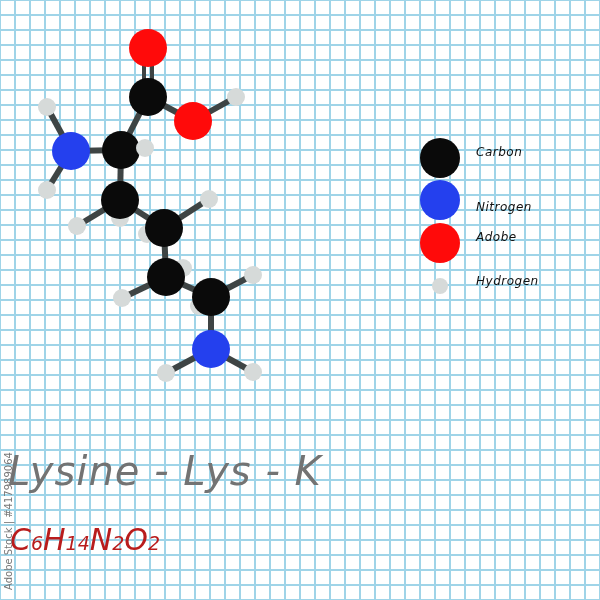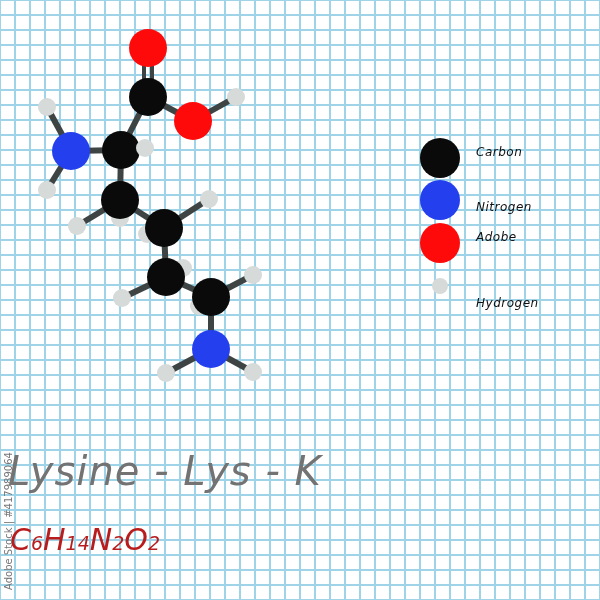--- a/index.html
+++ b/index.html
@@ -97,21 +97,21 @@
   <div class="legend-row" style="top:42px;">
     <span class="legend-dot" style="width: 40px; height: 40px; background: rgb(36, 64, 238); left: 0px; top: 0px;"></span>
     <span class="legend-label" style="top:20px;">Nitrogen</span>
   </div>
   <div class="legend-row" style="top:85px;">
     <span class="legend-dot" style="width: 40px; height: 40px; background: rgb(255, 10, 10); left: 0px; top: 0px;"></span>
     <span class="legend-label" style="top:7px;">Adobe</span>
   </div>
   <div class="legend-row" style="top:128px;">
     <span class="legend-dot" style="width: 16px; height: 16px; background: rgb(214, 218, 217); left: 12px; top: 12px;"></span>
-    <span class="legend-label" style="top:30px;text-align:right;">Hydrogen</span>
+    <span class="legend-label" style="top:8px;text-align:right;">Hydrogen</span>
   </div>
 </div>
 
 <div class="title">Lysine - Lys - K</div>
 
 <div class="formula">
   <span>C</span><span class="sub">6</span><span>H</span><span class="sub">14</span><span>N</span><span class="sub">2</span><span>O</span><span class="sub">2</span>
 </div>
 
 <div class="watermark">Adobe Stock | #417989064</div>

